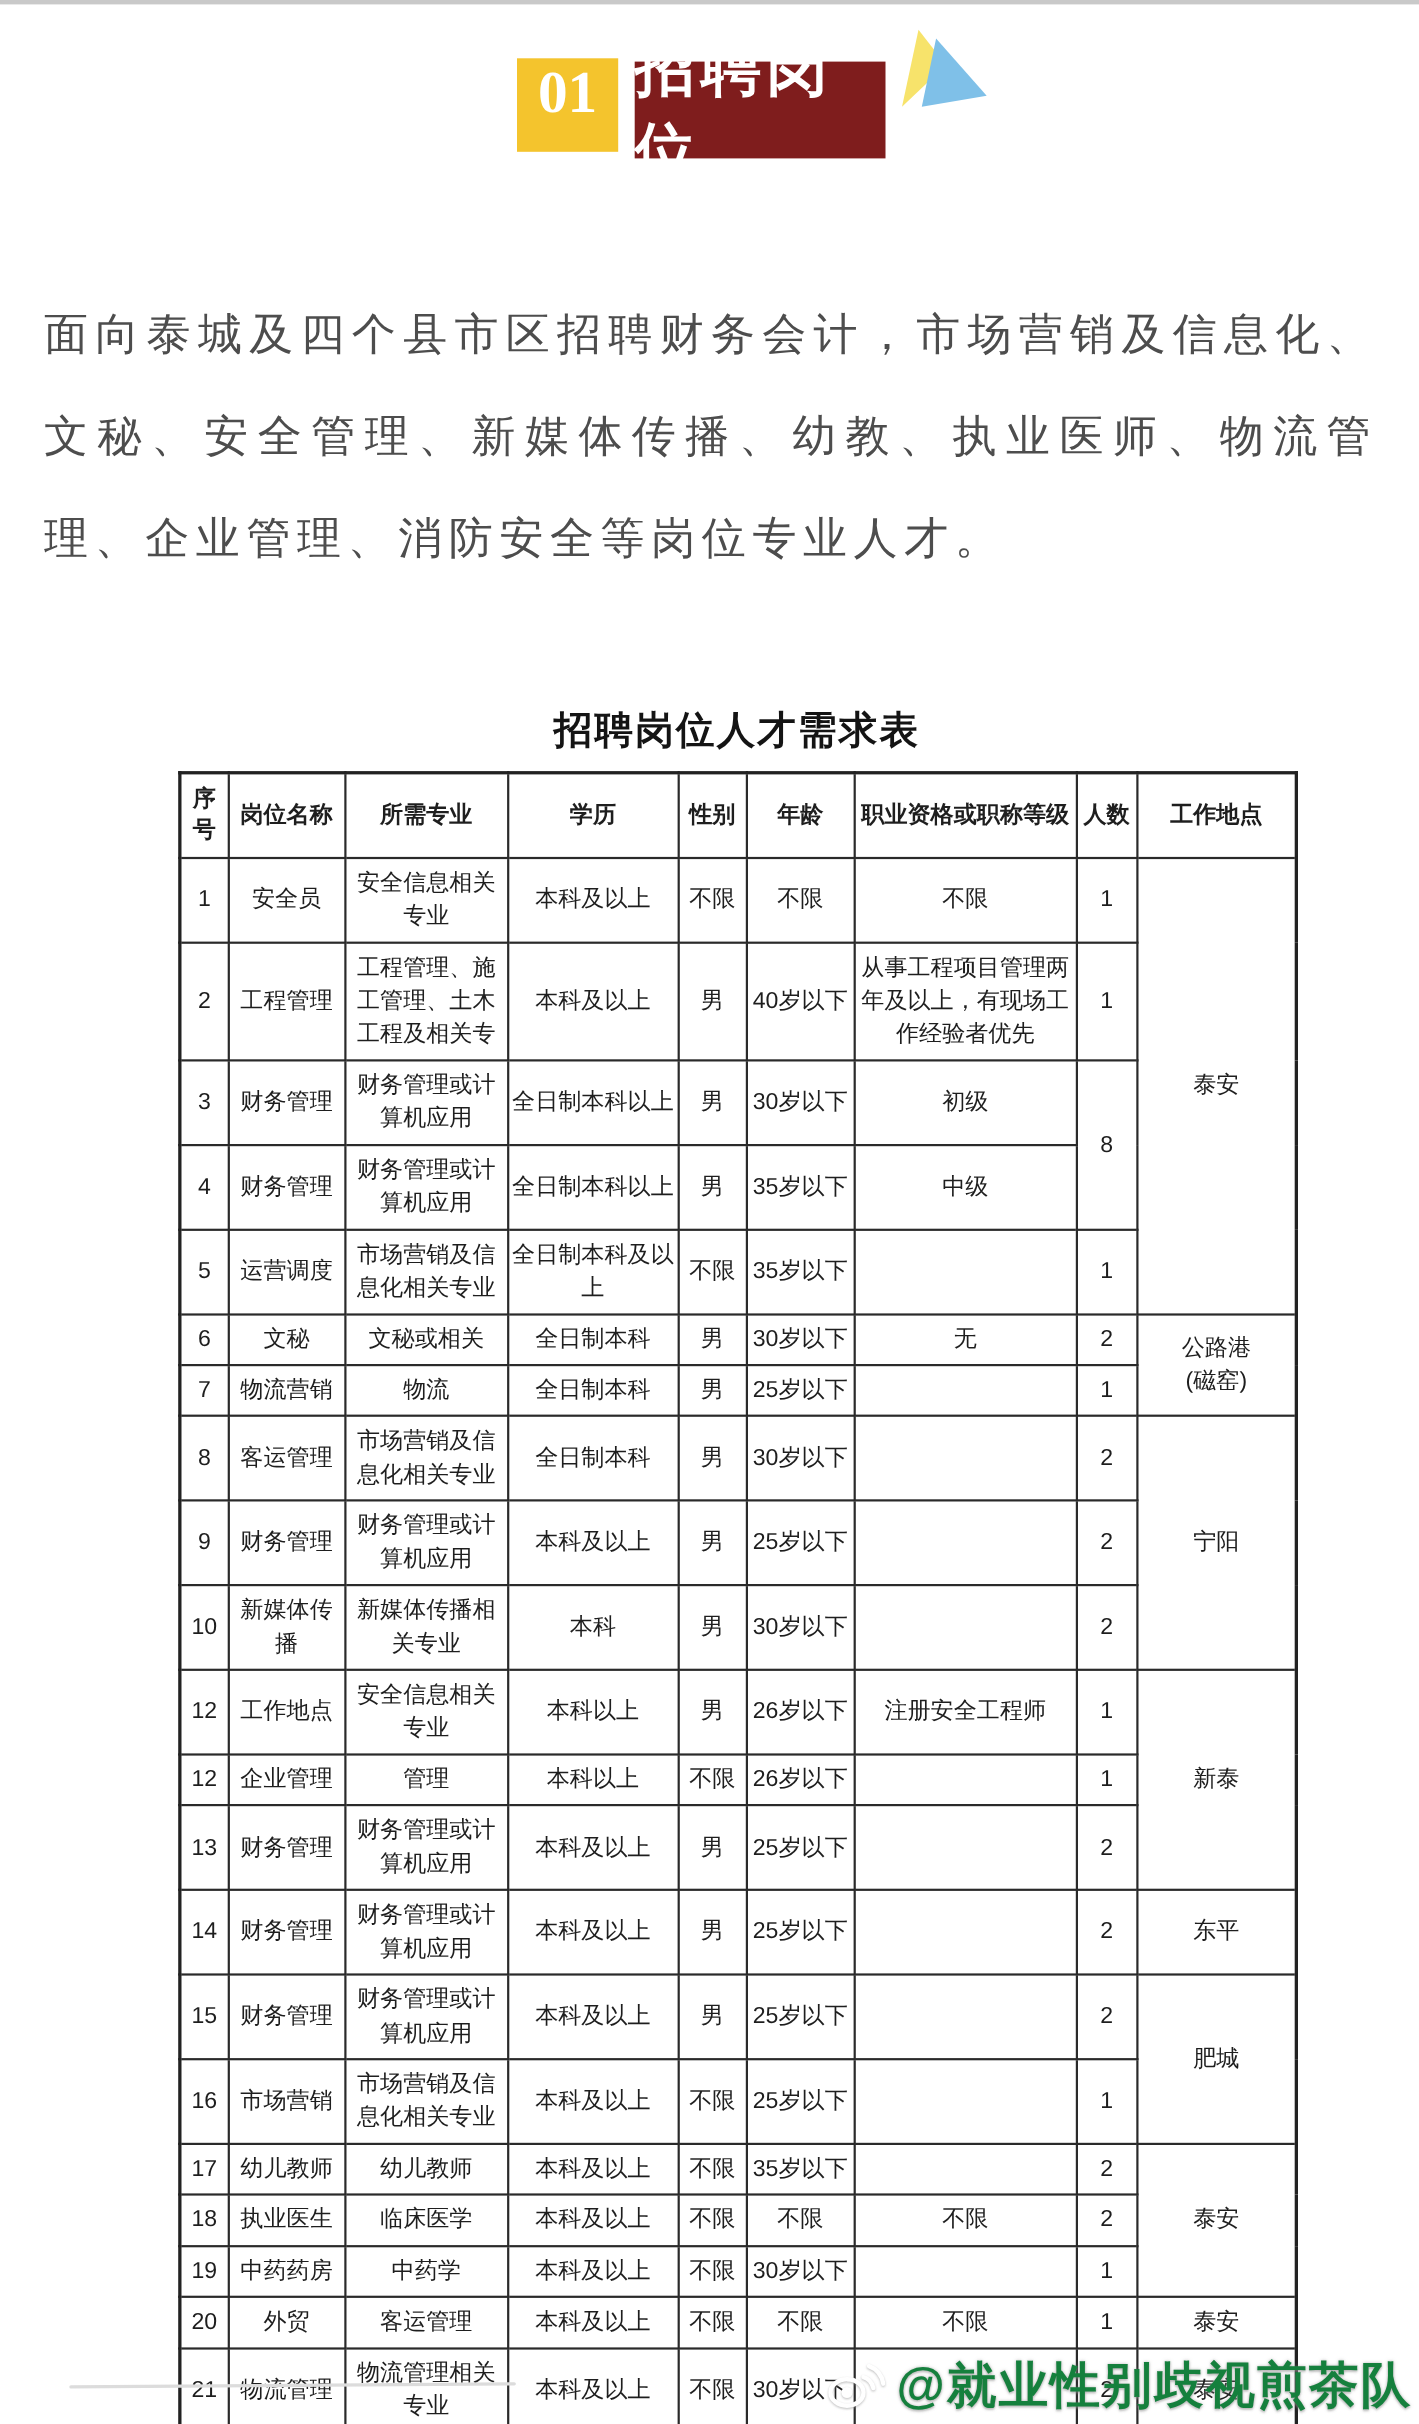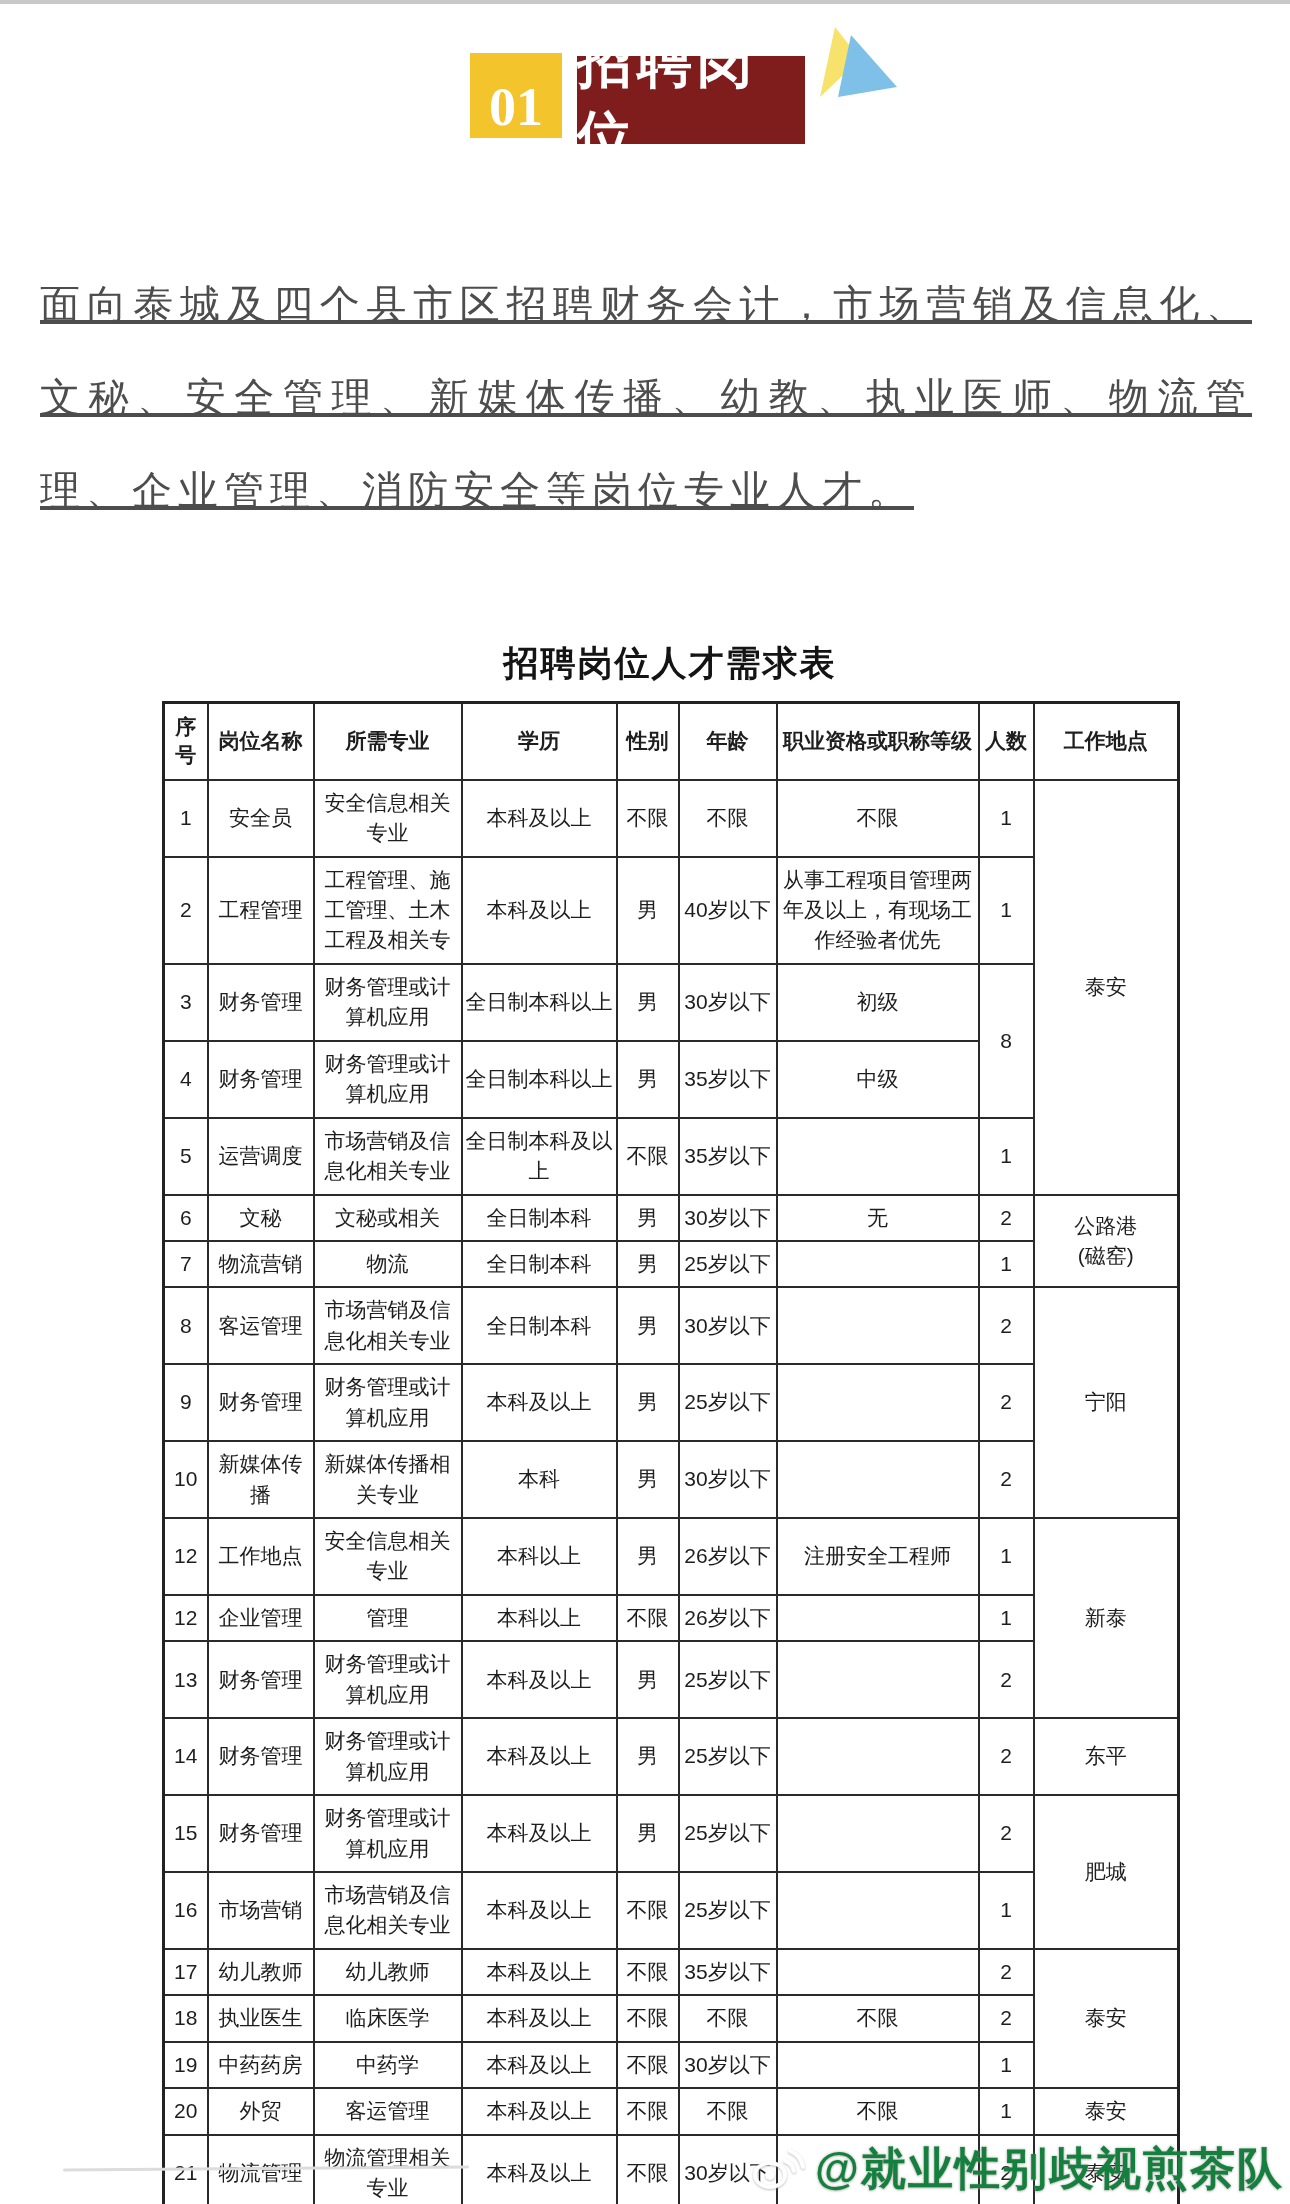--- a/index.html
+++ b/index.html
@@ -8,34 +8,34 @@
     background:#ffffff;
     font-family:"Liberation Sans","DejaVu Sans",sans-serif;
   }
   .top-strip{position:absolute;left:0;top:0;width:1290px;height:4px;}
 
   
   .badge{position:absolute;left:470px;top:50px;width:430px;height:100px;}
   .badge-num{
     position:absolute;left:0;top:3px;width:92px;height:85px;
     color:#fff;font-family:"Liberation Serif","DejaVu Serif",serif;
-    font-weight:bold;font-size:54px;display:flex;align-items:flex-end;justify-content:center;
+    font-weight:bold;font-size:54px;display:flex;align-items:flex-start;justify-content:center;
   }
   .badge-title{
     position:absolute;left:107px;top:6px;width:228px;height:88px;
     color:#fff;font-weight:bold;font-size:55px;letter-spacing:5px;
     display:flex;align-items:center;justify-content:center;
   }
   .badge-tris{position:absolute;left:343px;top:-30px;}
 
   
   .intro{
     position:absolute;left:40px;top:258px;width:1212px;
     font-size:40px;line-height:93px;color:#4d4d4d;letter-spacing:6px;
-    text-align:justify;margin:0;text-decoration:underline;
+    text-align:justify;margin:0;
   }
 
   
   .table-wrap{position:absolute;left:162px;top:640px;width:1016px;}
   .table-title{
     margin:0 0 14px 0;text-align:center;
     font-family:Liberation Sans, sans-serif;
     font-size:35px;font-weight:bold;color:#141414;letter-spacing:2px;
   }
   table.req{

